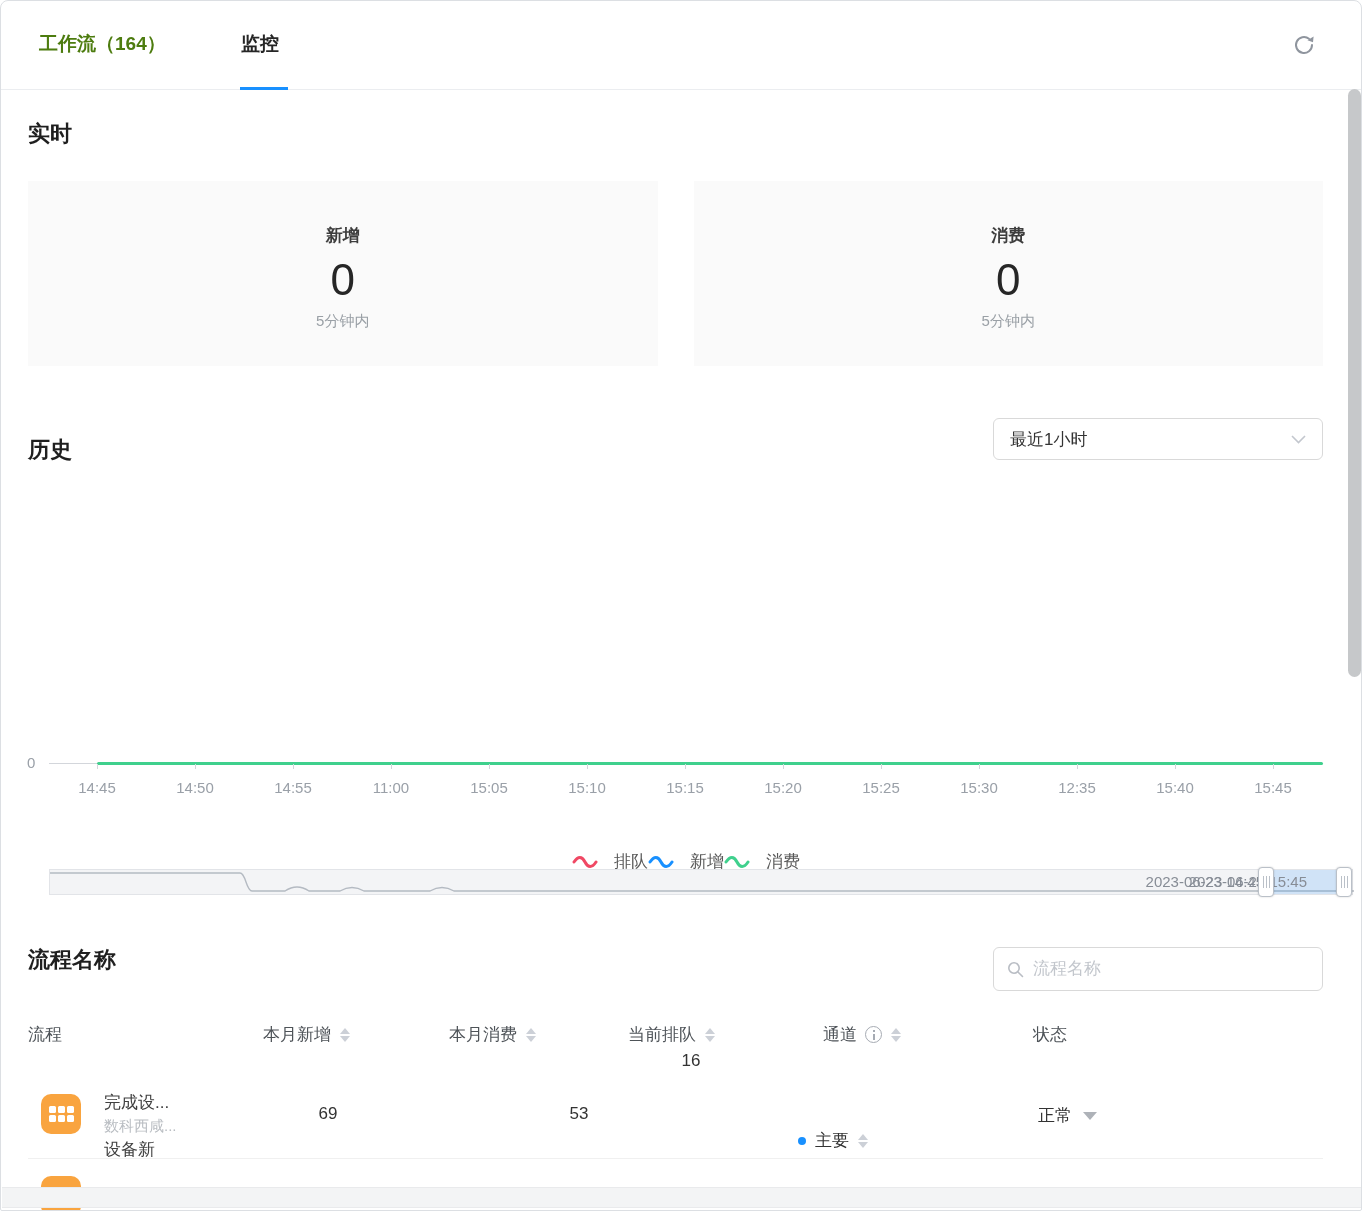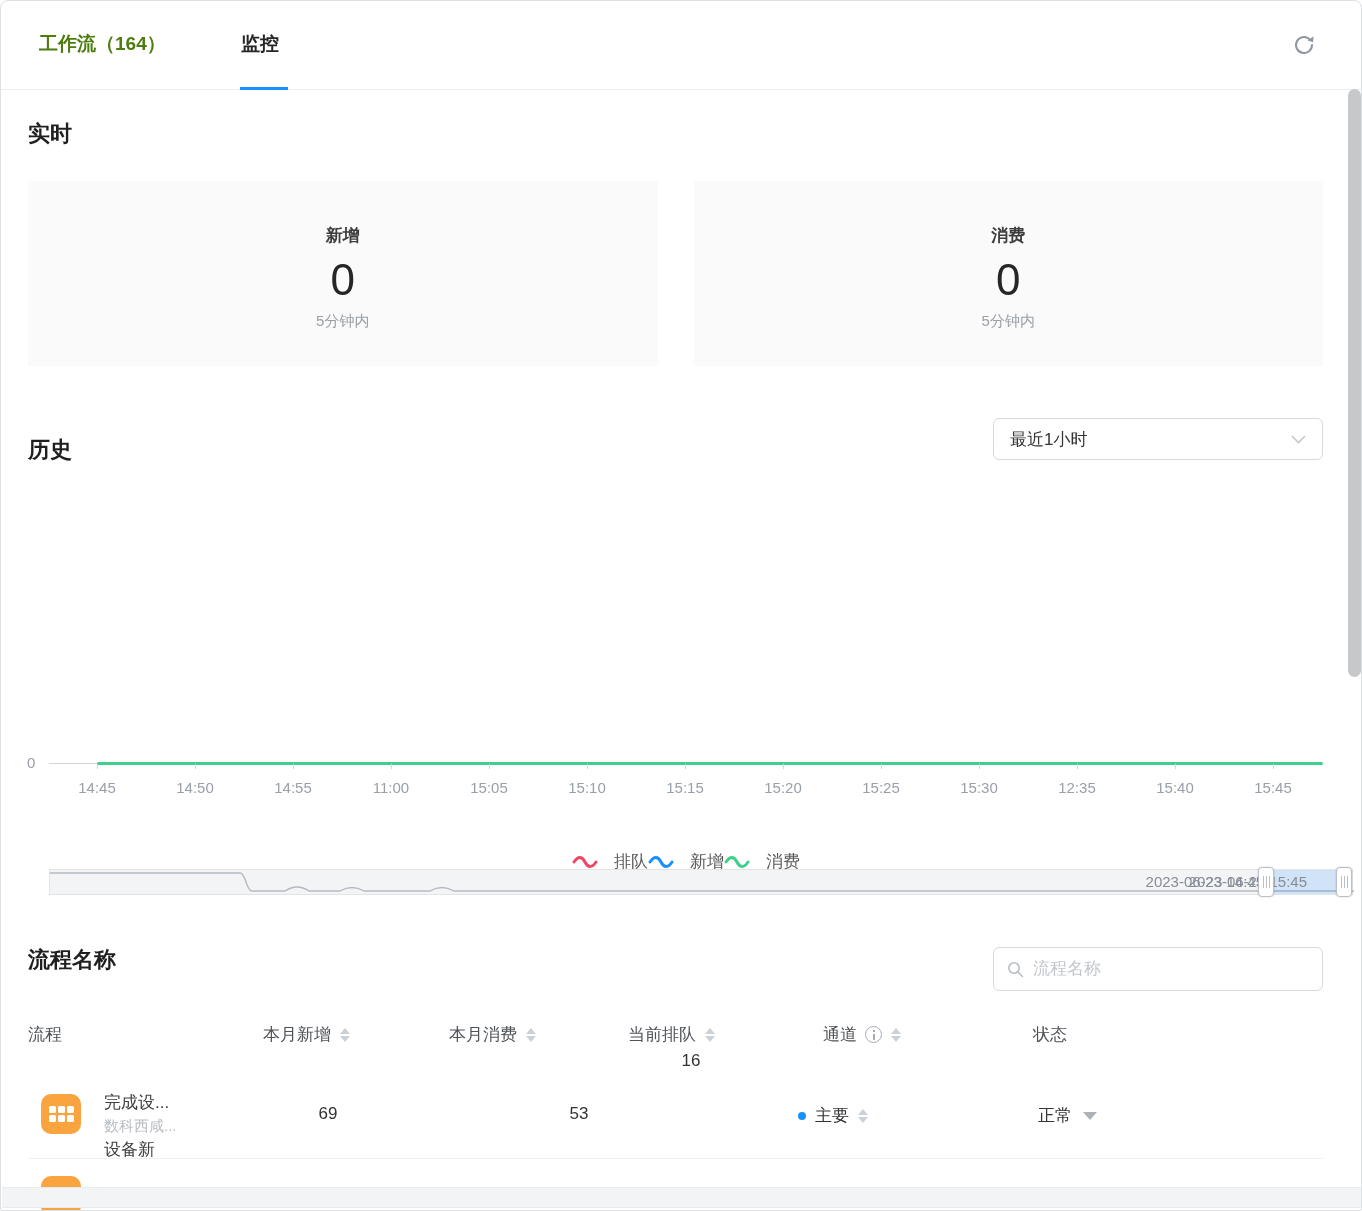--- a/index.html
+++ b/index.html
@@ -65,21 +65,21 @@
   .info-icon::before { content:""; position:absolute; left:7px; top:3px; width:2px; height:2px; background:#a6abb3; }
   .info-icon::after { content:""; position:absolute; left:7px; top:7px; width:2px; height:6px; background:#a6abb3; }
 
   .row-icon { position:absolute; width:40px; height:40px; border-radius:10px; background:#f9a43f;
               display:grid; grid-template-columns:repeat(3,7px); grid-template-rows:repeat(2,7px); gap:2px;
               place-content:center; }
   .row-icon i { background:#fff; border-radius:1.5px; }
   .cell-name { position:absolute; left:103px; font-size:17px; color:#404040; white-space:nowrap; }
   .cell-subname { position:absolute; left:103px; font-size:15px; color:#b9bdc2; white-space:nowrap; }
   .cell-num { position:absolute; width:130px; text-align:center; font-size:17px; color:#333; }
-  .cell-channel { position:absolute; left:797px; display:flex; align-items:center; cursor:pointer; }
+  .cell-channel { position:absolute; left:797px; display:flex; align-items:center; cursor:pointer;margin-top:25px; }
   .dot { width:8px; height:8px; border-radius:50%; background:#1890ff; margin-right:9px; }
   .cell-channel b { font-weight:400; font-size:17px; color:#333; }
   .cell-status { position:absolute; left:1037px; display:flex; align-items:center; cursor:pointer; }
   .cell-status b { font-weight:400; font-size:17px; color:#333; }
   .status-caret { width:0; height:0; border-left:7px solid transparent; border-right:7px solid transparent;
                   border-top:8px solid #aeb2b8; margin-left:11px; }
   .row-divider { position:absolute; left:27px; width:1295px; height:1px; background:#f0f0f0; }
 
   .bottom-strip { position:absolute; left:1px; top:1186px; width:1360px; height:21px; background:#f3f4f5;
                   border-top:1px solid #e9eaec; border-bottom:1px solid #e9eaec; z-index:6; }

